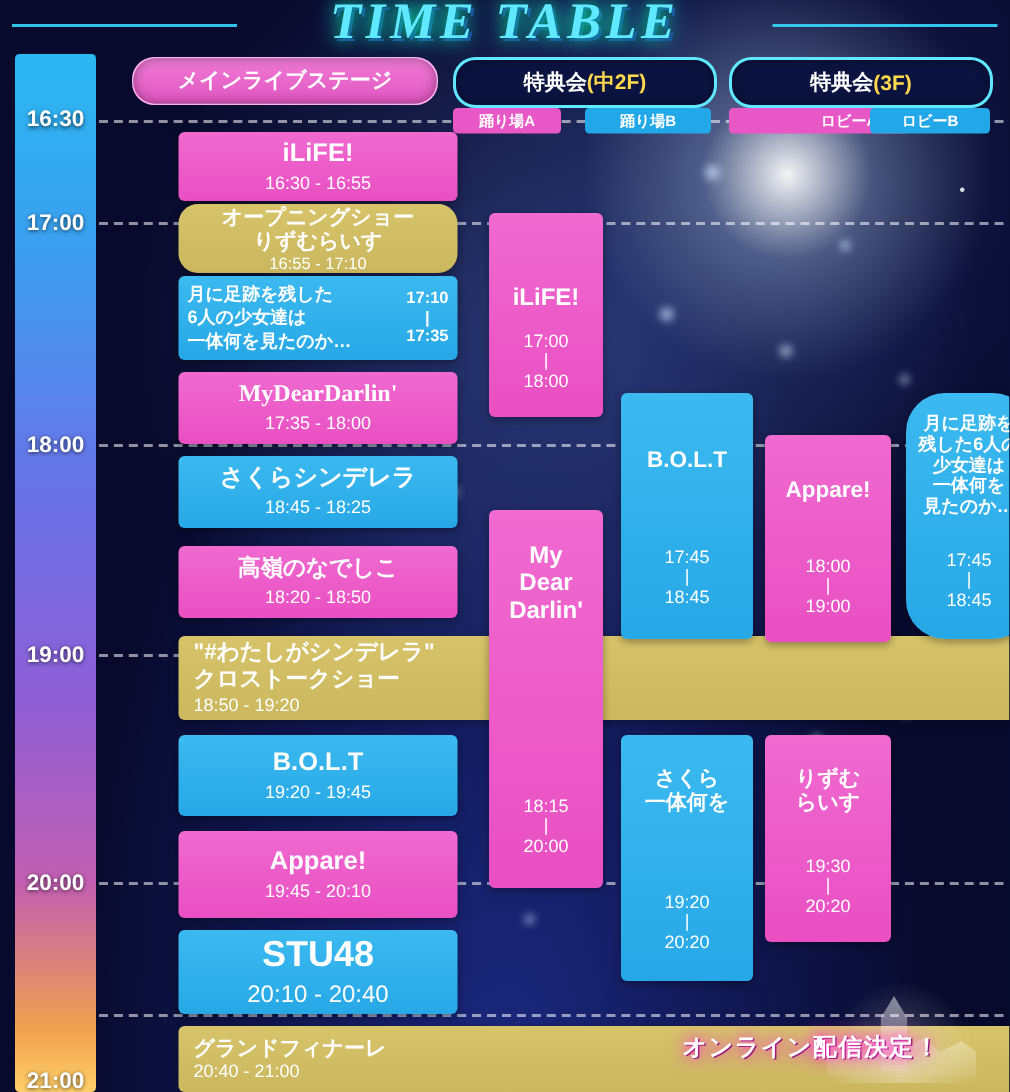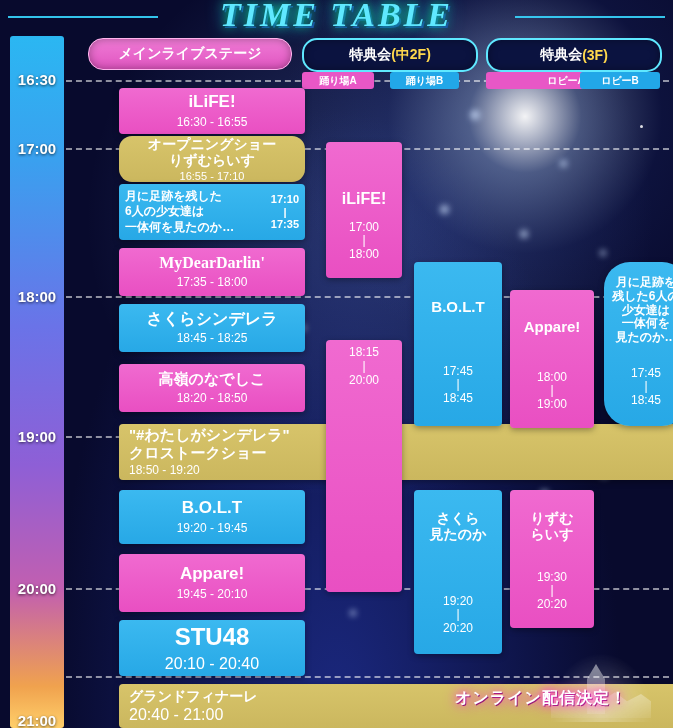--- a/index.html
+++ b/index.html
@@ -148,21 +148,21 @@
   </div>
 
   <div class="hdr hdr-3f" style="left:486px;top:38px;width:172px;">
     <span>特典会</span>
     <span class="paren">(3F)</span>
   </div>
 
   <div class="sub sub-pink" style="left:302px;top:72px;width:72px;">
     <span>踊り場A</span>
   </div>
-  <div class="sub sub-blue" style="left:390px;top:72px;width:69px;">
+  <div class="sub sub-blue" style="left:390px;top:72px;width:84px;">
     <span>踊り場B</span>
   </div>
   <div class="sub sub-pink" style="left:486px;top:72px;width:80px;padding-left:40px;">
     <span>ロビーA</span>
   </div>
   <div class="sub sub-blue" style="left:580px;top:72px;width:80px;">
     <span>ロビーB</span>
   </div>
 
   <div class="ev pink" style="left:95px;top:88px;width:186px;height:46px;">
@@ -221,47 +221,50 @@
   </div>
 
   <div class="ev blue" style="left:95px;top:620px;width:186px;height:56px;">
     <div class="nm" style="font-size:24px;">STU48</div>
     <div class="tm" style="font-size:16px;margin-top:5px;">20:10 - 20:40</div>
   </div>
 
   <div class="ev gold" style="left:95px;top:684px;width:565px;height:44px;align-items:flex-start;justify-content:center;">
     <div style="padding-left:10px;text-align:left;">
       <div class="nm" style="font-size:14px;">グランドフィナーレ</div>
-      <div class="tm" style="font-size:16px;margin-top:2px;">20:40 - 21:00</div>
+      <div class="tm" style="font-size:12px;margin-top:2px;">20:40 - 21:00</div>
     </div>
   </div>
 
   <div class="ev pink stack" style="left:302px;top:142px;width:72px;height:124px;">
     <div class="nm" style="font-size:16px;margin-top:42px;">iLiFE!</div>
     <div class="tm" style="font-size:12px;white-space:pre-line;margin-bottom:10px;">17:00
 |
 18:00</div>
   </div>
 
   <div class="ev pink stack" style="left:302px;top:340px;width:72px;height:240px;">
+    <div class="nm" style="font-size:16px;white-space:pre-line;margin-top:16px;">My
+Dear
+Darlin'</div>
     <div class="tm" style="font-size:12px;white-space:pre-line;margin-bottom:14px;">18:15
 |
 20:00</div>
   </div>
 
   <div class="ev blue stack" style="left:390px;top:262px;width:84px;height:152px;">
     <div class="nm" style="font-size:15px;margin-top:30px;">B.O.L.T</div>
     <div class="tm" style="font-size:12px;white-space:pre-line;margin-bottom:14px;">17:45
 |
 18:45</div>
   </div>
 
   <div class="ev blue stack" style="left:390px;top:490px;width:84px;height:152px;">
     <div class="nm" style="font-size:14px;white-space:pre-line;margin-top:14px;">さくら
-見たのか</div>
+一体何を</div>
     <div class="tm" style="font-size:12px;white-space:pre-line;margin-bottom:12px;">19:20
 |
 20:20</div>
   </div>
 
   <div class="ev pink stack" style="left:486px;top:290px;width:80px;height:126px;">
     <div class="nm" style="font-size:15px;margin-top:22px;">Appare!</div>
     <div class="tm" style="font-size:12px;white-space:pre-line;margin-bottom:10px;">18:00
 |
 19:00</div>

